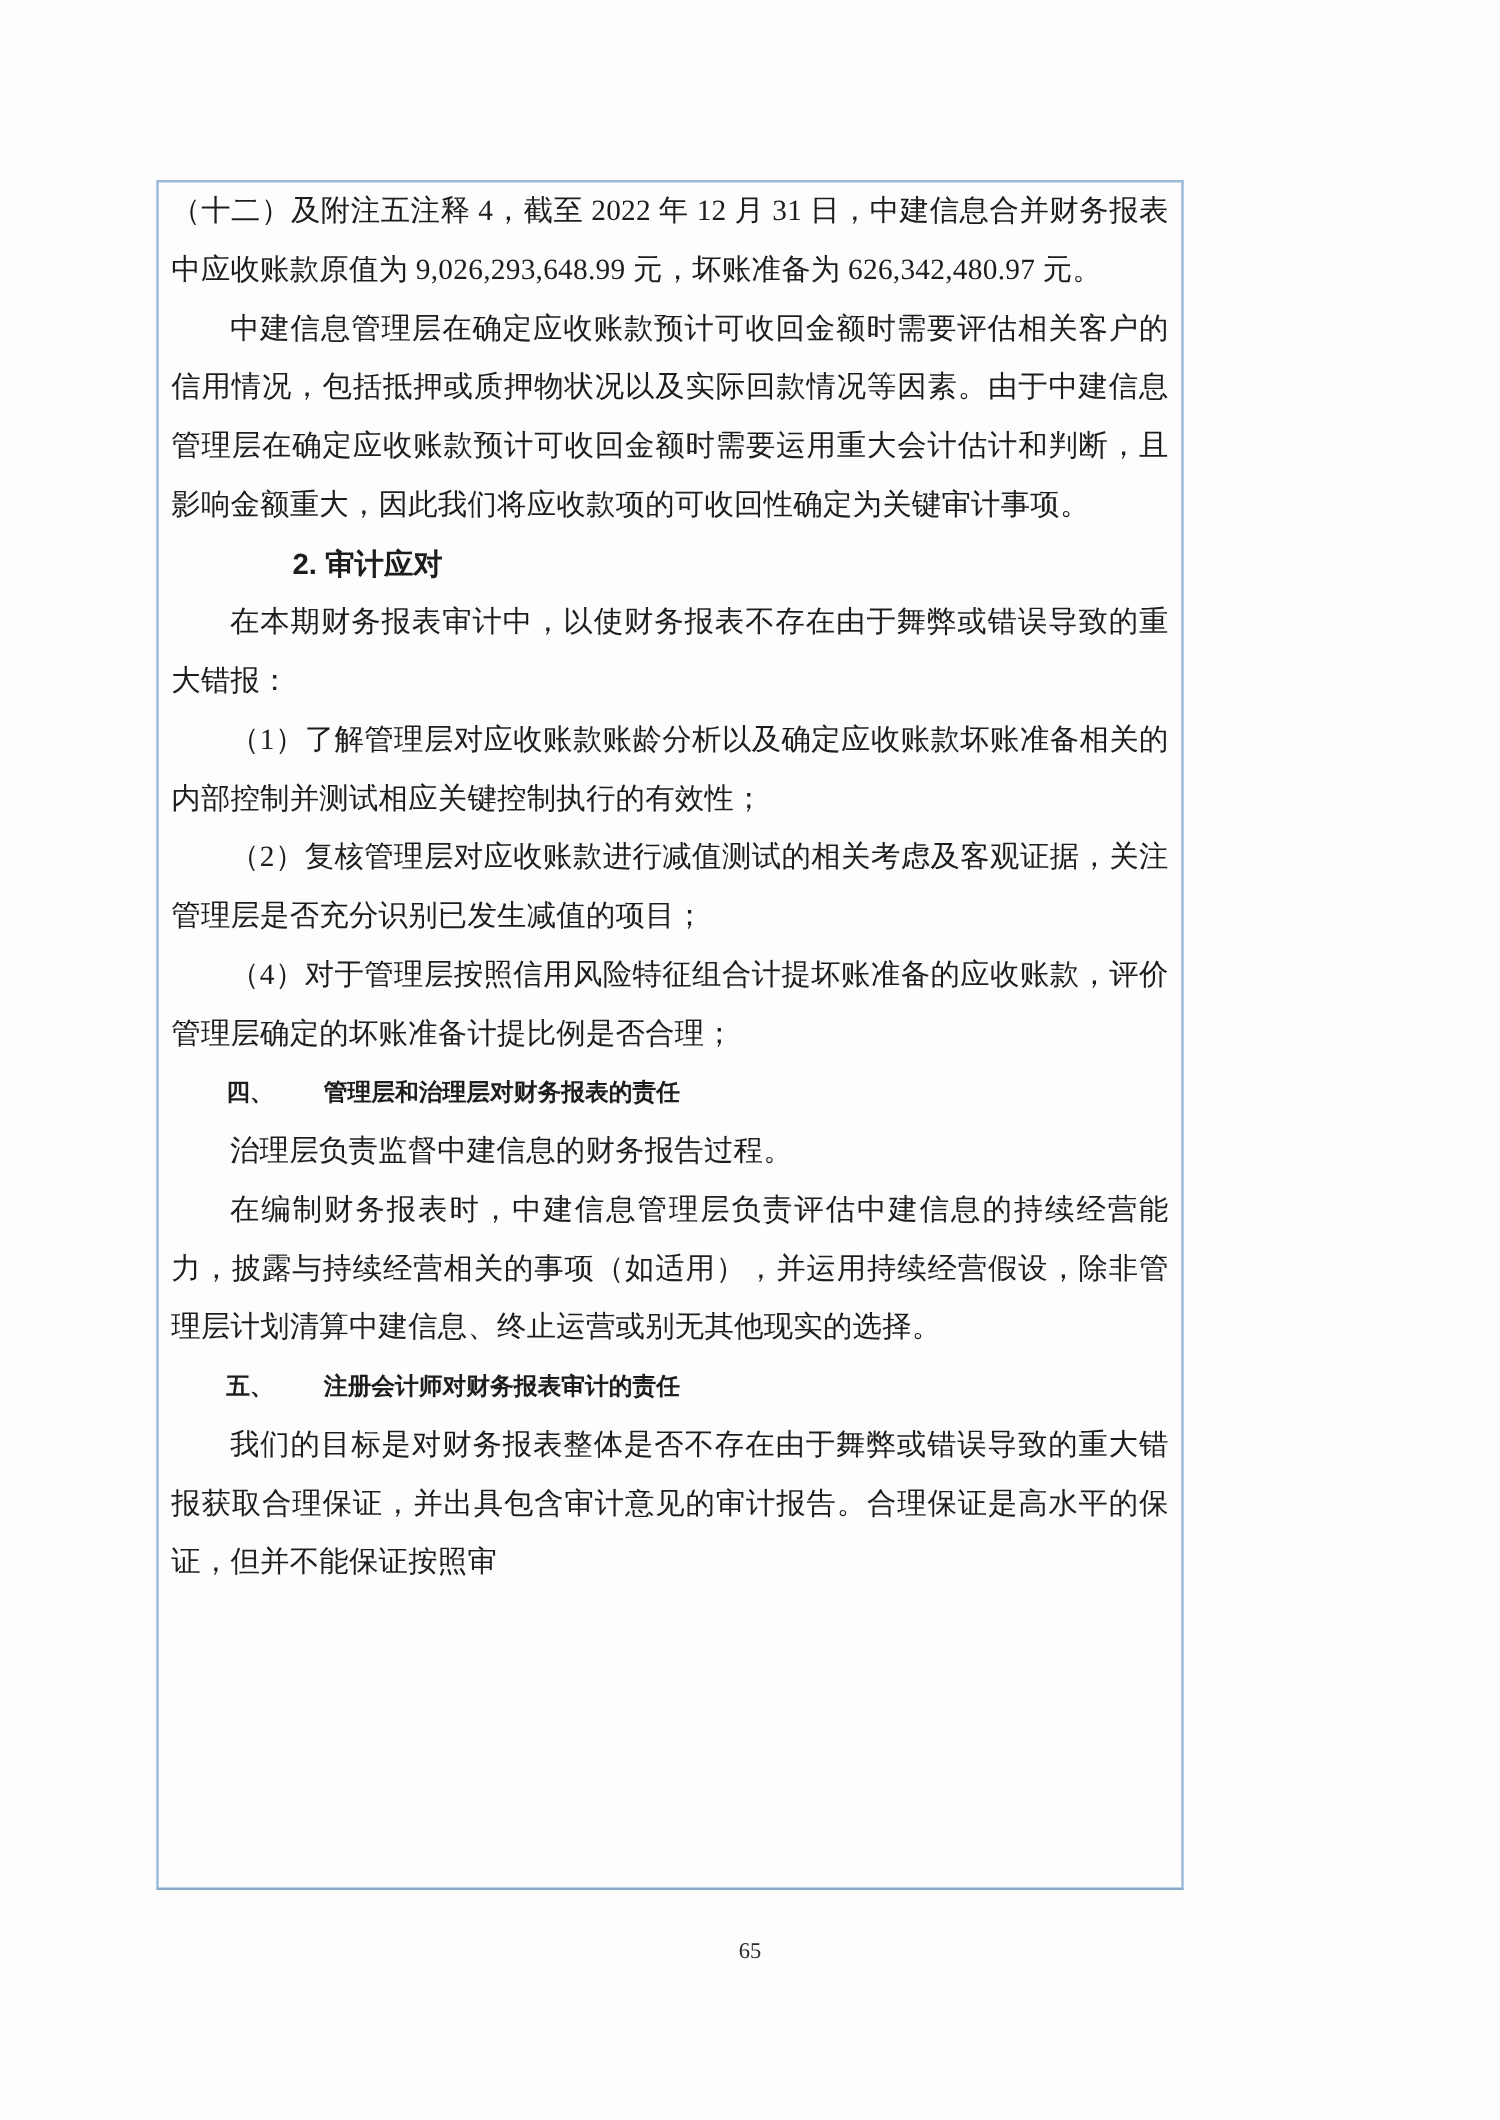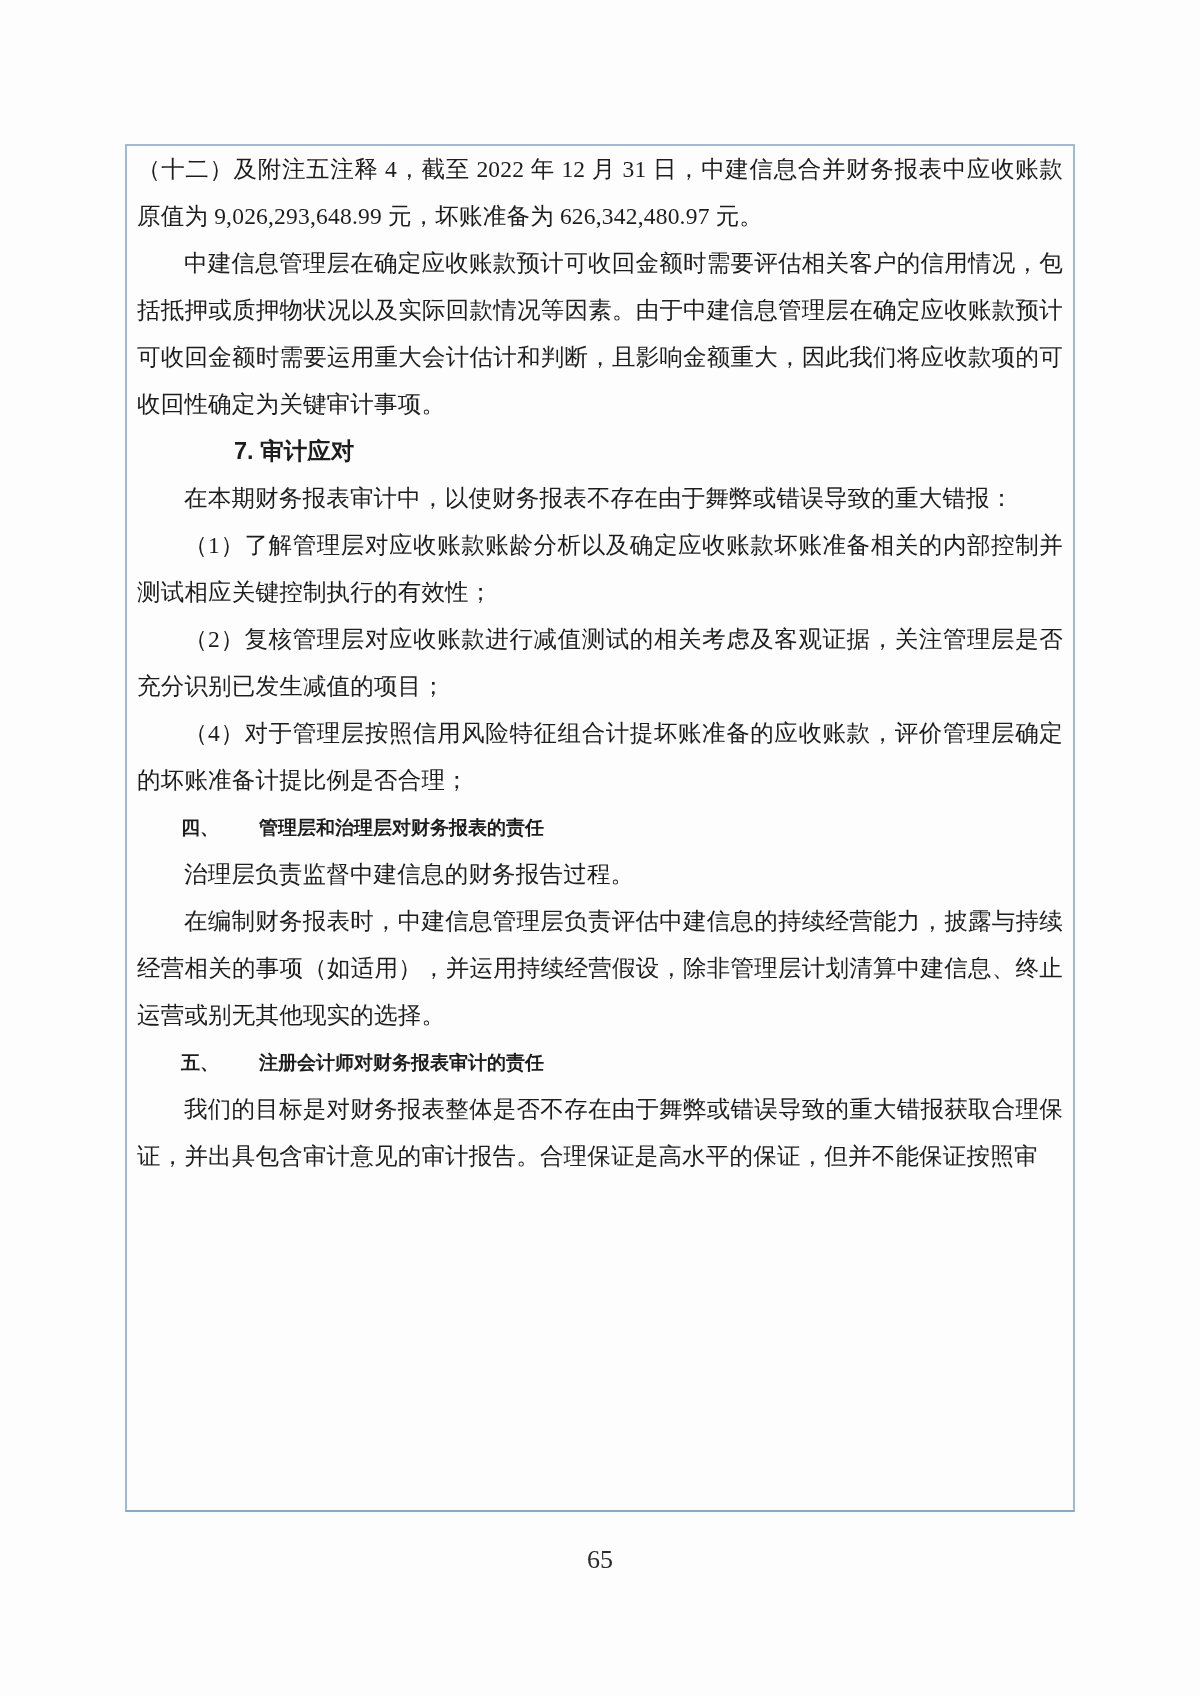--- a/index.html
+++ b/index.html
@@ -12,21 +12,21 @@
     background: #fdfdfd;
     position: relative;
     font-family: "Liberation Serif", "DejaVu Serif", serif;
     color: #1d1d1d;
     overflow: hidden;
   }
   .content-box {
     position: absolute;
     left: 125px;
     top: 144px;
-    width: 950px;
+    width: 822px;
     height: 1368px;
     box-sizing: border-box;
     border: 2px solid #9dbbd9;
     border-bottom-color: #86a9c9;
     padding: 0 10px;
     overflow: hidden;
     background: #fdfdfd;
   }
   .para {
     margin: 0;
@@ -58,37 +58,37 @@
   .main-heading .heading-num {
     display: inline-block;
     width: 78px;
   }
   .page-number {
     position: absolute;
     left: 0;
     width: 1200px;
     top: 1546px;
     text-align: center;
-    font-size: 26px;
+    font-size: 18px;
     line-height: 28px;
     color: #2a2a2a;
   }
 </style>
 </head>
 <body>
 
 <div>
 
   <div class="content-box">
 
     <p class="para">（十二）及附注五注释 4，截至 2022 年 12 月 31 日，中建信息合并财务报表中应收账款原值为 9,026,293,648.99 元，坏账准备为 626,342,480.97 元。</p>
 
     <p class="para indent">中建信息管理层在确定应收账款预计可收回金额时需要评估相关客户的信用情况，包括抵押或质押物状况以及实际回款情况等因素。由于中建信息管理层在确定应收账款预计可收回金额时需要运用重大会计估计和判断，且影响金额重大，因此我们将应收款项的可收回性确定为关键审计事项。</p>
 
-    <p class="sub-heading">7. 审计应对</p>
+    <p class="sub-heading">2. 审计应对</p>
 
     <p class="para indent">在本期财务报表审计中，以使财务报表不存在由于舞弊或错误导致的重大错报：</p>
 
     <p class="para indent">（1）了解管理层对应收账款账龄分析以及确定应收账款坏账准备相关的内部控制并测试相应关键控制执行的有效性；</p>
 
     <p class="para indent">（2）复核管理层对应收账款进行减值测试的相关考虑及客观证据，关注管理层是否充分识别已发生减值的项目；</p>
 
 
     <p class="para indent">（4）对于管理层按照信用风险特征组合计提坏账准备的应收账款，评价管理层确定的坏账准备计提比例是否合理；</p>
 

